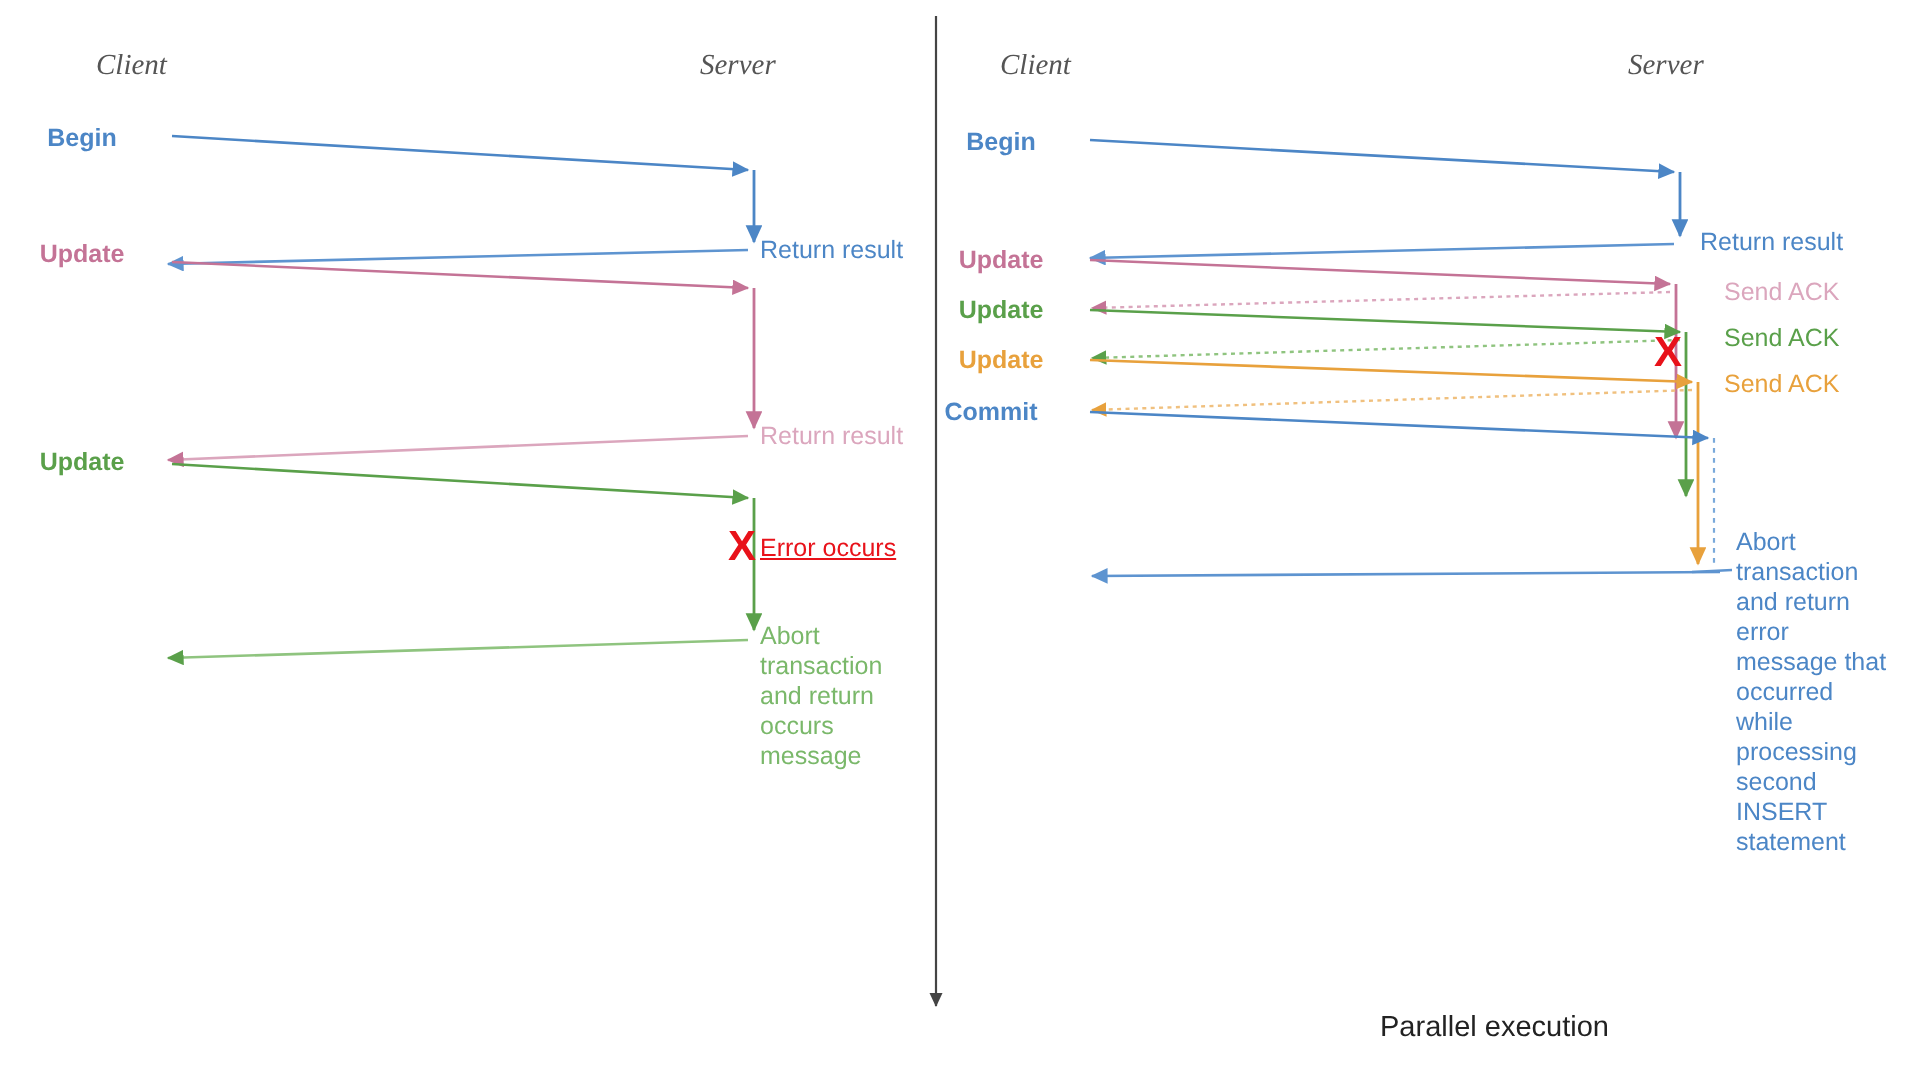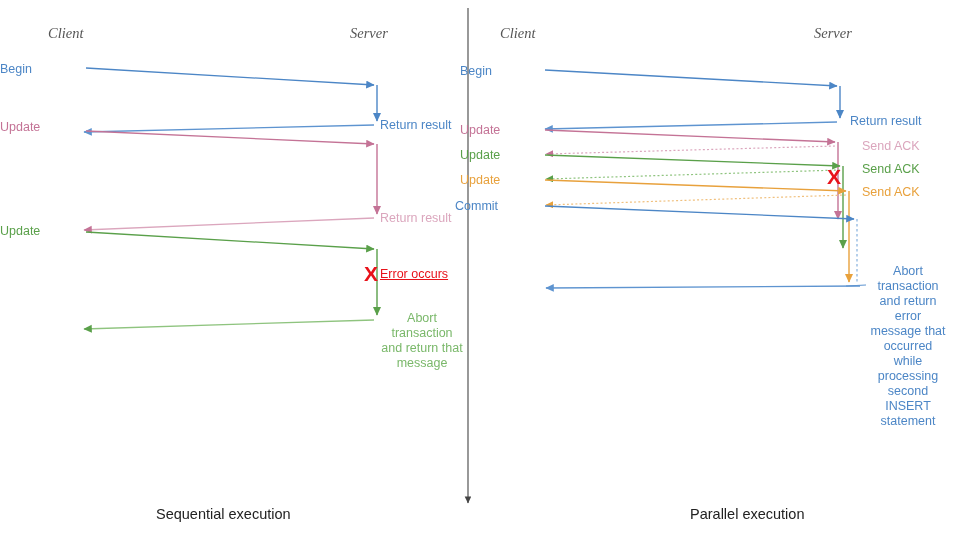--- a/index.html
+++ b/index.html
@@ -23,21 +23,21 @@
     height: 540px;
     pointer-events: none;
   }
   .lbl {
     position: absolute;
     font-family: "Liberation Sans", sans-serif;
     font-size: 12.5px;
     line-height: 15px;
     white-space: pre;
   }
-  .lbl.wrap { white-space: normal; text-align: center; }
+  .lbl.wrap { white-space: normal; }
   .actor {
     position: absolute;
     font-style: italic;
     font-size: 14.5px;
     color: #555555;
     font-family: Liberation Serif, serif;
   }
   .caption {
     position: absolute;
     font-size: 14.5px;
@@ -52,21 +52,21 @@
     margin-top: 29px;
   }
   .xmark {
     position: absolute;
     font-size: 21px;
     font-weight: bold;
     color: #e8121a;
     font-family: "Liberation Sans", sans-serif;
     line-height: 1;
   }
-  .r-align { text-align: left; }
+  .r-align { text-align: center; font-weight: bold; }
 </style>
 </head>
 <body>
 
 <div id="root">
 
   <svg class="layer" viewBox="0 0 960 540">
     <defs>
       <marker id="ah-blue" markerWidth="7" markerHeight="7" refX="6" refY="3" orient="auto">
         <path d="M0,0 L6.5,3 L0,6 z" fill="#4c86c6"></path>
@@ -154,23 +154,22 @@
   <div class="lbl r-align" style="left:0px; width:82px; top:62px; color:#4c86c6;">Begin</div>
   <div class="lbl r-align" style="left:0px; width:82px; top:120px; color:#c47396;">Update</div>
   <div class="lbl r-align" style="left:0px; width:82px; top:224px; color:#5aa04a;">Update</div>
 
   <div class="lbl" style="left:380px; top:118px; color:#4c86c6;">Return result</div>
   <div class="lbl" style="left:380px; top:211px; color:#dba6bd;">Return result</div>
 
   <div class="xmark" style="left:364px; top:263px;">X</div>
   <div class="lbl" style="left:380px; top:267px; color:#e8121a;text-decoration:underline;">Error occurs</div>
 
-  <div class="lbl wrap" style="left:380px; top:311px; width:84px; color:#7ab86a;">Abort transaction and return that message</div>
+  <div class="lbl wrap" style="left:380px; top:311px; width:84px; color:#7ab86a;">Abort transaction and return occurs message</div>
 
-  <div class="caption" style="left:156px; top:506px;">Sequential execution</div>
 
   <div class="actor" style="left:500px; top:25px;">Client</div>
   <div class="actor" style="left:814px; top:25px;">Server</div>
 
   <div class="lbl r-align" style="left:460px; width:81px; top:64px; color:#4c86c6;">Begin</div>
   <div class="lbl r-align" style="left:460px; width:81px; top:123px; color:#c47396;">Update</div>
   <div class="lbl r-align" style="left:460px; width:81px; top:148px; color:#5aa04a;">Update</div>
   <div class="lbl r-align" style="left:460px; width:81px; top:173px; color:#e8a13c;">Update</div>
   <div class="lbl r-align" style="left:455px; width:81px; top:199px; color:#4c86c6;">Commit</div>
 

